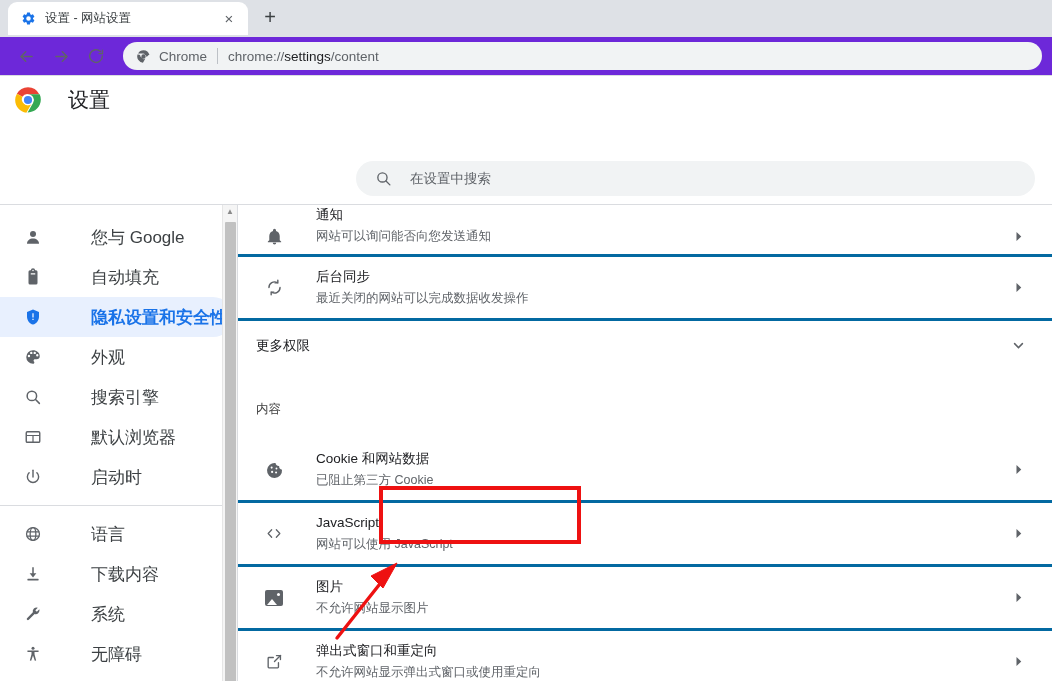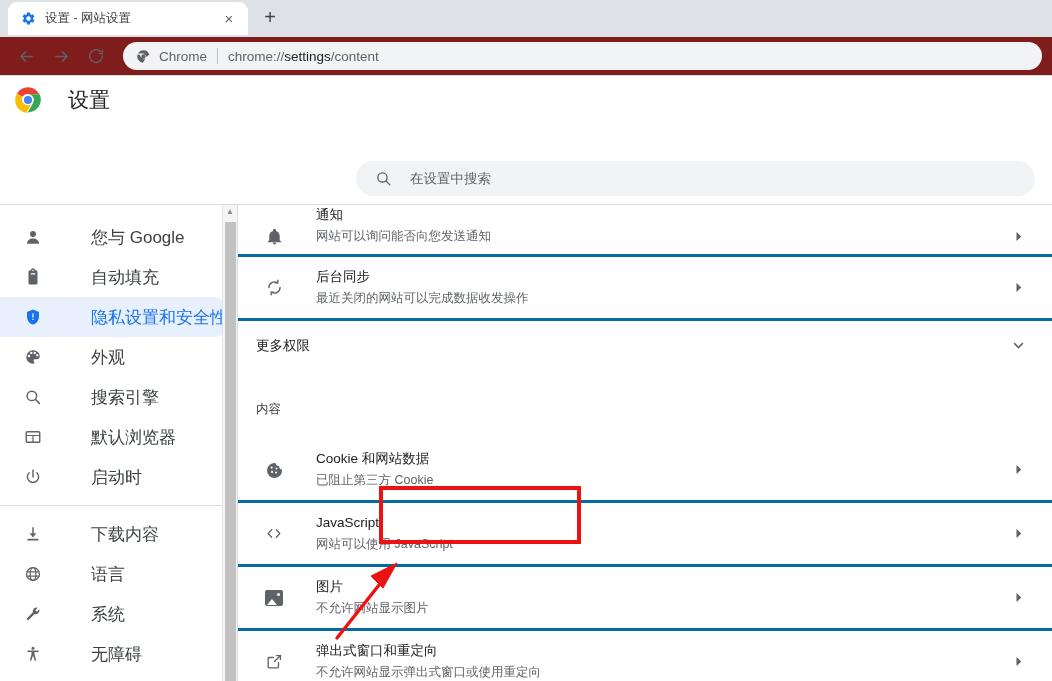--- a/index.html
+++ b/index.html
@@ -57,21 +57,21 @@
     margin: 0 0 3px 8px;
     display: flex; align-items: center; justify-content: center;
     color: #3c4043;
     font-size: 20px; line-height: 1;
     border-radius: 50%;
     cursor: pointer;
   }
 
   #toolbar {
     height: 39px;
-    background: #7f1d1d;
+    background: #6d28d9;
     display: flex; align-items: center;
     padding: 0 10px 0 6px;
     border-bottom: 1px solid #dadce0;
   }
   .nav-btn {
     width: 30px; height: 30px;
     display: flex; align-items: center; justify-content: center;
     color: #5f6368;
     margin-right: 5px;
     border-radius: 50%;
@@ -184,21 +184,21 @@
     display: flex; align-items: center; justify-content: center;
   }
   .nav-item .nav-label {
     font-size: 17px;
     margin-left: 48px;
     color: #3c4043;
     white-space: nowrap;
   }
   .nav-item.selected { background: #e8f0fe; }
   .nav-item.selected .nav-icon { color: #1a73e8; }
-  .nav-item.selected .nav-label { color: #1a73e8; font-weight: 400; }
+  .nav-item.selected .nav-label { color: #1a73e8; font-weight: 700; }
   .nav-divider {
     height: 1px; background: #dadce0;
     margin: 8px 0 8px 0;
     width: 233px;
   }
 
   
   #sidebar-scrollbar {
     position: absolute;
     right: 0; top: 0;
@@ -467,36 +467,36 @@
                 <path d="M6.8 6.4a7.5 7.5 0 1010.4 0"></path>
               </svg>
           </span>
           <span class="nav-label">启动时</span>
         </div>
 
         <div class="nav-divider"></div>
 
         <div class="nav-item">
           <span class="nav-icon">
-            <svg width="18" height="18" viewBox="0 0 24 24" fill="#5f6368">
-                <path d="M11 3h2v8h3.5L12 16.5 7.5 11H11z"></path>
-                <rect x="4.5" y="18.4" width="15" height="2.1" rx="0.6"></rect>
-              </svg>
-          </span>
-          <span class="nav-label">下载内容</span>
-        </div>
-        <div class="nav-item">
-          <span class="nav-icon">
             <svg width="18" height="18" viewBox="0 0 24 24" fill="none" stroke="#5f6368" stroke-width="1.7">
                 <circle cx="12" cy="12" r="8.6"></circle>
                 <ellipse cx="12" cy="12" rx="3.8" ry="8.6"></ellipse>
                 <path d="M3.6 9.3h16.8M3.6 14.7h16.8"></path>
               </svg>
           </span>
           <span class="nav-label">语言</span>
+        </div>
+        <div class="nav-item">
+          <span class="nav-icon">
+            <svg width="18" height="18" viewBox="0 0 24 24" fill="#5f6368">
+                <path d="M11 3h2v8h3.5L12 16.5 7.5 11H11z"></path>
+                <rect x="4.5" y="18.4" width="15" height="2.1" rx="0.6"></rect>
+              </svg>
+          </span>
+          <span class="nav-label">下载内容</span>
         </div>
         <div class="nav-item">
           <span class="nav-icon">
             <svg width="18" height="18" viewBox="0 0 24 24" fill="#5f6368">
                 <path d="M20.5 5.6l-3.4 3.4-2.1-2.1 3.4-3.4a5.2 5.2 0 00-6.6 6.3L4.1 17.5a1.6 1.6 0 102.3 2.3l7.7-7.7a5.2 5.2 0 006.4-6.5z"></path>
               </svg>
           </span>
           <span class="nav-label">系统</span>
         </div>
         <div class="nav-item">

